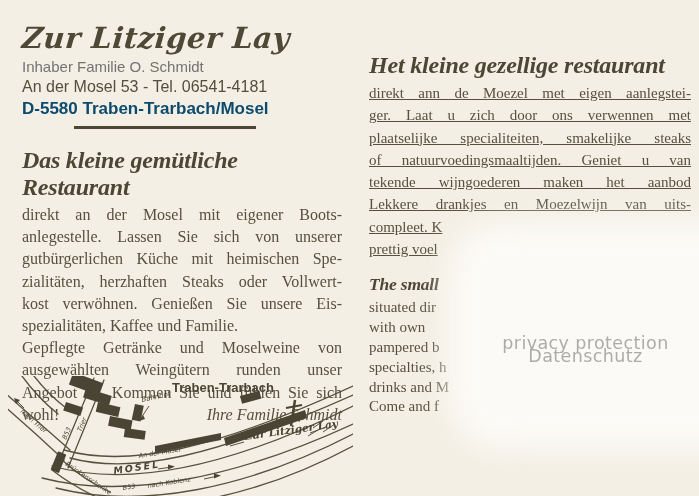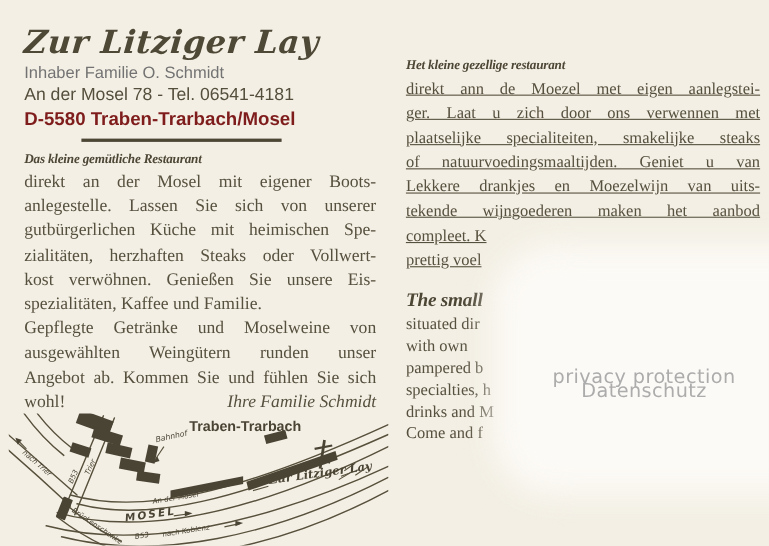--- a/index.html
+++ b/index.html
@@ -9,24 +9,24 @@
     font-family:"Liberation Serif",serif;
   }
   
   .col-left{position:absolute;left:22px;top:24px;width:320px;z-index:1;}
   .hdr-line1{display:flex;align-items:flex-end;gap:10px;}
   .hdr-prefix{font-family:"Liberation Sans",sans-serif;font-size:16.5px;color:#5a5441;padding-bottom:3px;}
   .blackletter{font-family:"DejaVu Serif",serif;font-weight:bold;font-style:italic;transform:skewX(-5deg);}
   .hdr-title{font-size:29px;letter-spacing:0.5px;color:#4e4836;line-height:1;}
   .hdr-owner{font-family:"Liberation Sans",sans-serif;font-size:15px;margin-top:5px;color:#737373;}
   .hdr-address{font-family:"Liberation Sans",sans-serif;font-size:16px;margin-top:3px;color:#544e3c;}
-  .hdr-city{font-family:"Liberation Sans",sans-serif;font-size:17px;font-weight:bold;margin-top:3px;color:#7f1d1d;}
+  .hdr-city{font-family:"Liberation Sans",sans-serif;font-size:17px;font-weight:bold;margin-top:3px;color:#0c4a6e;}
   .hdr-rule{height:3px;background:#4c4635;width:182px;margin:7px 0 3px 52px;}
-  .sec-heading{font-size:12px;font-weight:bold;font-style:italic;color:#4c4635;letter-spacing:-0.2px;}
-  .de-heading{margin-top:8px;}
+  .sec-heading{font-size:24px;font-weight:bold;font-style:italic;color:#4c4635;letter-spacing:-0.2px;}
+  .de-heading{margin-top:18px;}
   .body-lines{margin-top:3px;}
   .t-line{font-size:16px;line-height:22.2px;white-space:nowrap;}
   .t-line.just{white-space:normal;text-align:justify;text-align-last:justify;}
   .de-last-row{display:flex;justify-content:space-between;align-items:baseline;font-size:16px;line-height:22.2px;gap:39px;}
   .signature{font-style:italic;font-size:16px;}
   
   .col-right{position:absolute;left:369px;top:52px;width:322px;z-index:1;}
   .nl-lines .t-line{font-size:15px;line-height:22.3px;text-decoration:underline;}
   .en-block{margin-top:14px;}
   .en-heading{font-size:17.5px;}
@@ -49,21 +49,21 @@
   .map-bl{font-family:"DejaVu Serif",serif;font-weight:bold;font-style:italic;font-size:10.5px;fill:#4a4434;}
 </style>
 </head>
 <body>
 
 <div class="col-left">
   <div class="hdr-line1">
     <span class="hdr-title blackletter">Zur Litziger Lay</span>
   </div>
   <div class="hdr-owner">Inhaber Familie O. Schmidt</div>
-  <div class="hdr-address">An der Mosel 78 - Tel. 06541-4181</div>
+  <div class="hdr-address">An der Mosel 53 - Tel. 06541-4181</div>
   <div class="hdr-city">D-5580 Traben-Trarbach/Mosel</div>
   <div class="hdr-rule"></div>
 
   <div class="sec-heading de-heading">Das kleine gemütliche Restaurant</div>
   <div class="body-lines">
     <div class="t-line just">direkt an der Mosel mit eigener Boots-</div>
     <div class="t-line just">anlegestelle. Lassen Sie sich von unserer</div>
     <div class="t-line just">gutbürgerlichen Küche mit heimischen Spe-</div>
     <div class="t-line just">zialitäten, herzhaften Steaks oder Vollwert-</div>
     <div class="t-line just">kost verwöhnen. Genießen Sie unsere Eis-</div>
@@ -78,22 +78,22 @@
   </div>
 </div>
 
 <div class="col-right">
   <div class="sec-heading">Het kleine gezellige restaurant</div>
   <div class="body-lines nl-lines">
     <div class="t-line just">direkt ann de Moezel met eigen aanlegstei-</div>
     <div class="t-line just">ger. Laat u zich door ons verwennen met</div>
     <div class="t-line just">plaatselijke specialiteiten, smakelijke steaks</div>
     <div class="t-line just">of natuurvoedingsmaaltijden. Geniet u van</div>
+    <div class="t-line just">tekende wijngoederen maken het aanbod</div>
     <div class="t-line just">Lekkere drankjes en Moezelwijn van uits-</div>
-    <div class="t-line just">tekende wijngoederen maken het aanbod</div>
     <div class="t-line">compleet. K</div>
     <div class="t-line">prettig voel</div>
   </div>
 
   <div class="en-block">
     <div class="sec-heading en-heading">The small</div>
     <div class="body-lines en-lines">
       <div class="t-line">situated dir</div>
       <div class="t-line">with own</div>
       <div class="t-line">pampered b</div>

